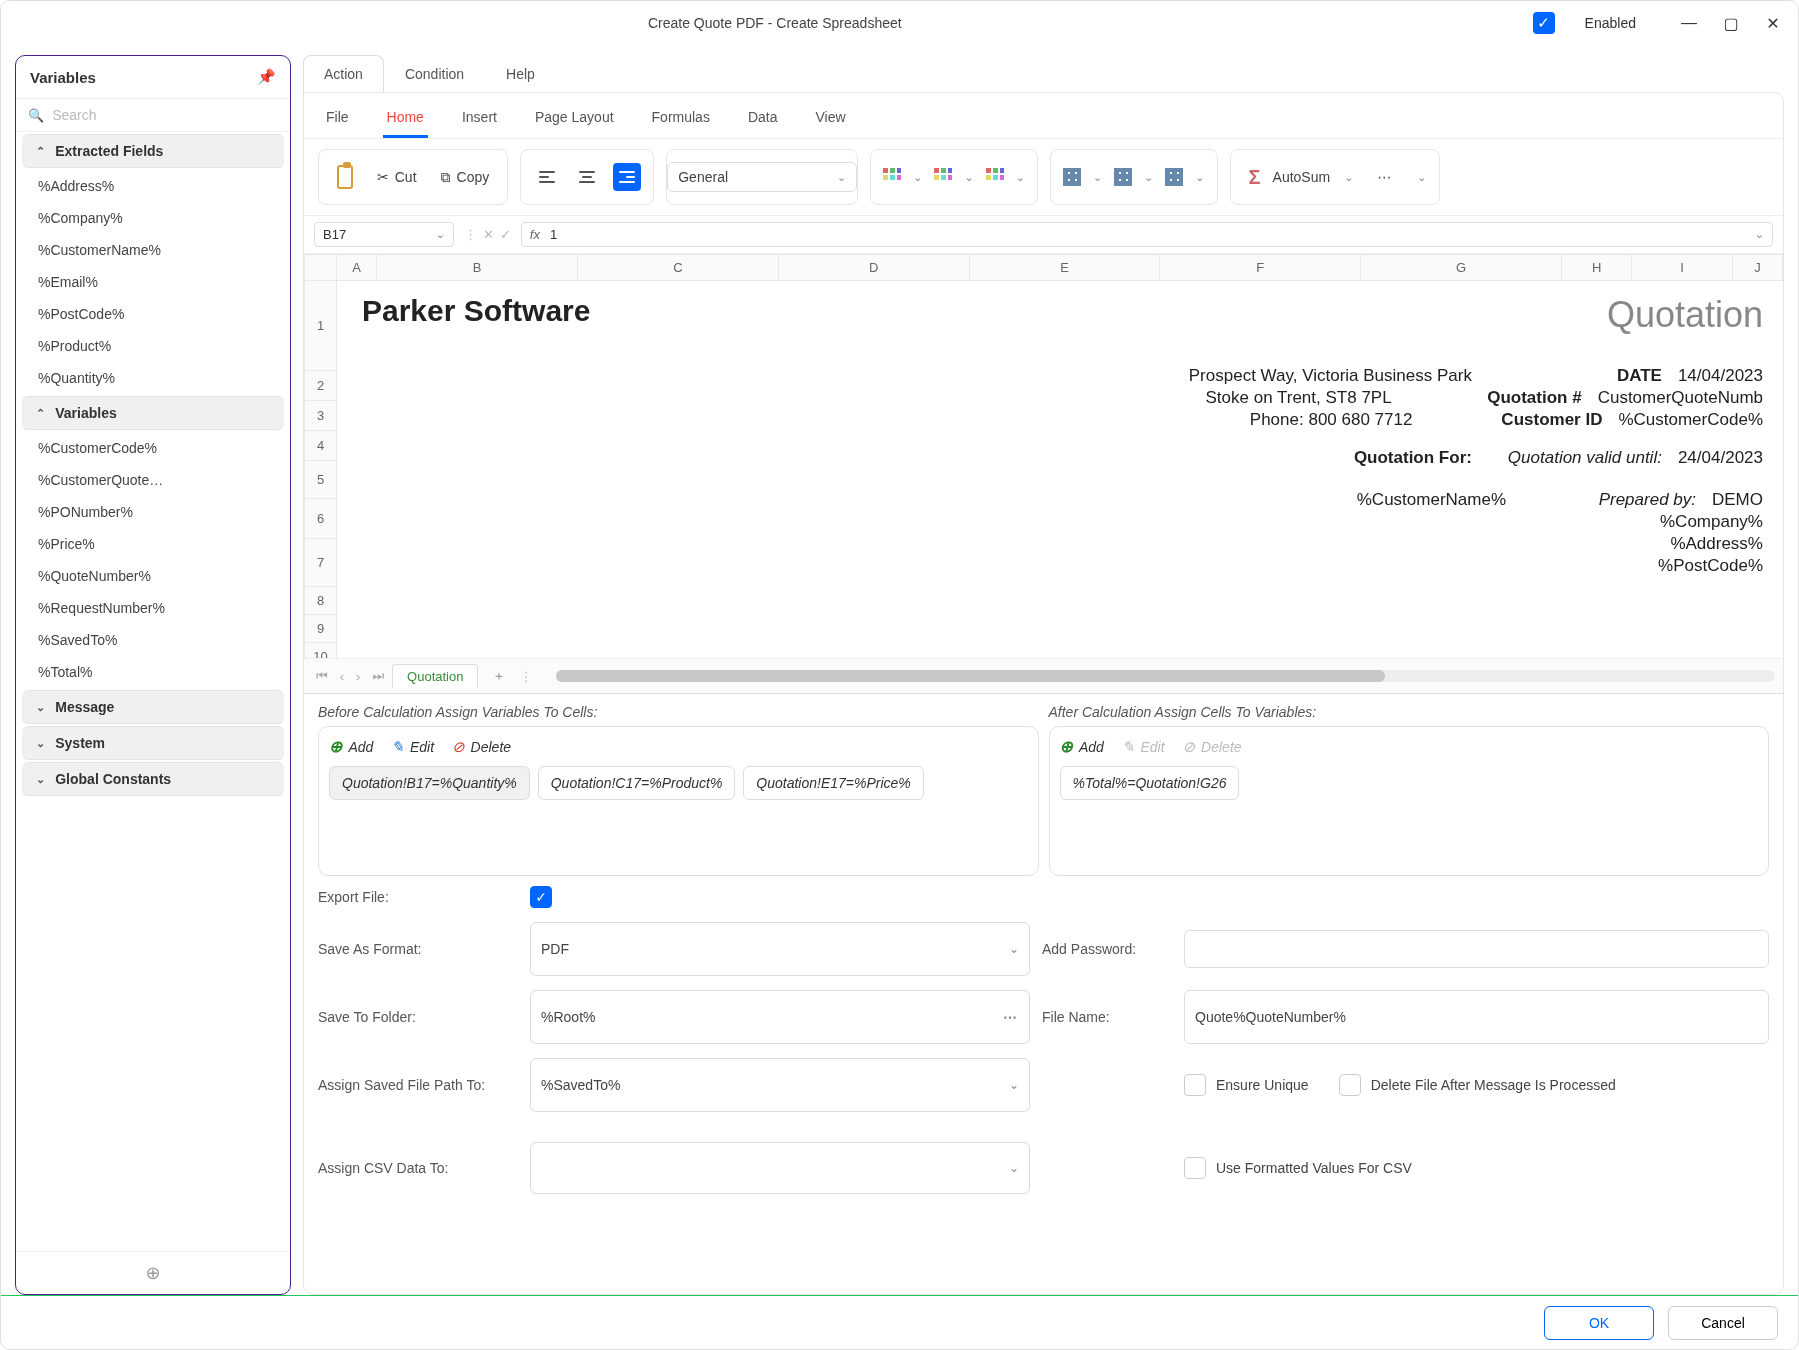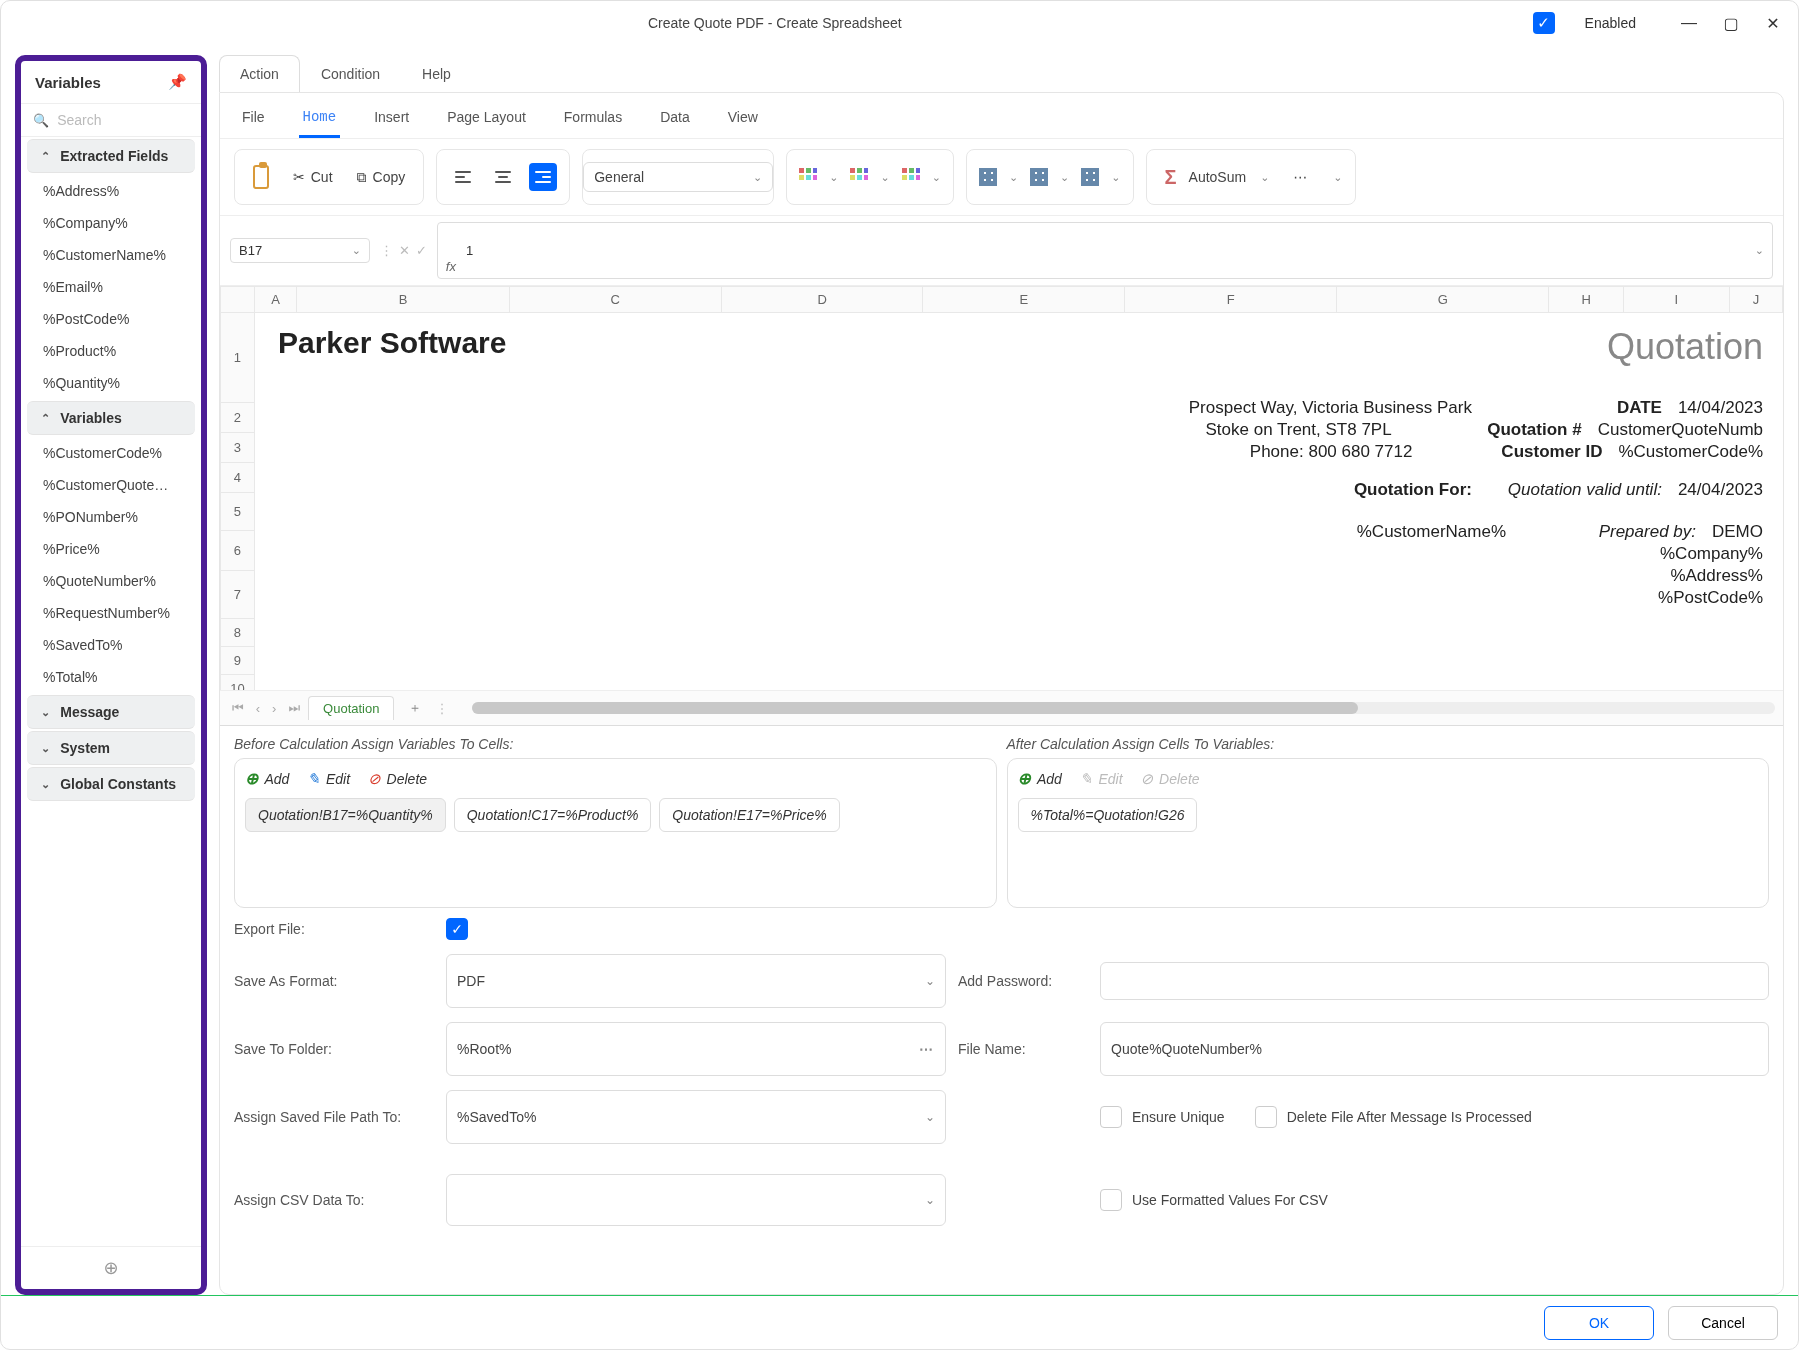--- a/index.html
+++ b/index.html
@@ -4,39 +4,39 @@
 <style>
   * { box-sizing: border-box; margin: 0; padding: 0; }
   body { font-family: "Segoe UI", Arial, sans-serif; font-size: 13px; background:#fff; color:#333; width:1799px; height:1350px; overflow:hidden; border:1px solid #e0e0e0; border-radius:10px; }
   .titlebar { display:flex; align-items:center; height:44px; padding:0 16px;justify-content:flex-end; }
   .titlebar .title { flex:1; text-align:center; font-size:14px; color:#444; }
   .titlebar .controls { display:flex; align-items:center; gap:24px; }
   .titlebar .enabled-box { width:22px; height:22px; background:#0066ff; border-radius:4px; display:inline-flex; align-items:center; justify-content:center; color:#fff; font-size:15px; margin-right:6px; }
   .titlebar .enabled-label { font-size:14px; margin-right:20px; }
   .winbtn { width:18px; height:18px; display:inline-flex; align-items:center; justify-content:center; color:#333; font-size:16px; cursor:default; }
   .body { display:flex; height:calc(100% - 44px - 54px); padding:10px 14px 0 14px; gap:12px; }
-  .sidebar { width:192px; border:6px solid #4c1d95; border-radius:10px; background:#fff; display:flex; flex-direction:column; overflow:hidden; }
+  .sidebar { width:276px; border:1px solid #4c1d95; border-radius:10px; background:#fff; display:flex; flex-direction:column; overflow:hidden; }
   .sidebar-header { display:flex; align-items:center; justify-content:space-between; padding:12px 14px; font-size:15px; font-weight:600; border-bottom:1px solid #eee; }
   .pin { color:#888; font-size:15px; }
   .search-wrap { display:flex; align-items:center; padding:8px 12px; border-bottom:1px solid #eee; color:#aaa; }
   .search-wrap input { border:none; outline:none; flex:1; font-size:14px; margin-left:8px; color:#333; }
   .search-wrap input::placeholder { color:#bbb; }
   .var-list { flex:1; overflow:auto; }
   .group-header { display:flex; align-items:center; gap:10px; background:#eef0f1; padding:8px 14px; font-weight:600; font-size:14px; border-top:1px solid #e4e4e4; border-bottom:1px solid #e4e4e4; cursor:pointer; margin:2px 6px; border-radius:6px;}
   .chev { color:#555; font-size:11px; }
   .var-item { padding:8px 22px; font-size:14px; color:#444; }
   .sidebar-footer { border-top:1px solid #eee; padding:10px; display:flex; justify-content:center; color:#999; font-size:18px; }
   .main { flex:1; display:flex; flex-direction:column; min-width:0; }
   .tabs { display:flex; gap:0; margin-bottom:0;}
   .tab { padding:10px 20px 10px 20px; font-size:14px; color:#555; border:1px solid transparent; border-bottom:none; border-radius:8px 8px 0 0; }
   .tab.active { border-color:#ddd; background:#fff; font-weight:400; }
   .panel { flex:1; border:1px solid #e5e5e5; border-radius:0 10px 10px 10px; display:flex; flex-direction:column; overflow:hidden; }
   .ribbon-tabs { display:flex; gap:30px; padding:10px 18px 0 18px; font-size:14px; border-bottom:1px solid #eee;}
   .ribbon-tabs .rtab { padding:6px 4px 10px 4px; color:#555; cursor:pointer; }
-  .ribbon-tabs .rtab.active { color:#3b82f6; border-bottom:3px solid #0066ff;font-family:Liberation Mono, monospace; }
+  .ribbon-tabs .rtab.active { color:#ef4444; border-bottom:3px solid #0066ff; }
   .ribbon { display:flex; align-items:center; gap:12px; padding:10px 14px; border-bottom:1px solid #eee; flex-wrap:nowrap;}
   .rgroup { display:flex; align-items:center; gap:12px; padding:6px 12px; border:1px solid #e6e6e6; border-radius:8px; height:56px; }
   .rbtn { display:flex; align-items:center; gap:6px; font-size:14px; color:#444; padding:4px 6px; border-radius:4px; }
   .rbtn.iconbox { width:28px; height:28px; justify-content:center; }
   .rbtn.primary { background:#0066ff; color:#fff; }
   .combo { display:flex; align-items:center; justify-content:space-between; border:1px solid #ddd; border-radius:6px; padding:6px 10px; min-width:190px; font-size:14px; color:#444; background:#fff; }
   .down { color:#888; font-size:11px; margin-left:8px; }
   .gridbtn { width:18px; height:18px; display:inline-block; background:
     linear-gradient(#d66 0 0) 0 0/5px 5px no-repeat,
     linear-gradient(#6b6 0 0) 7px 0/5px 5px no-repeat,
@@ -46,21 +46,21 @@
     linear-gradient(#d6d 0 0) 14px 7px/5px 5px no-repeat;
   }
   .gridbtn2 { width:18px;height:18px;display:inline-block; background:
     repeating-linear-gradient(90deg,#68a 0 5px,transparent 5px 7px),
     repeating-linear-gradient(0deg,#68a 0 5px,transparent 5px 7px);
   }
   .gridwrap{display:flex;align-items:center;gap:4px;}
   .sheet-controls { display:flex; align-items:center; gap:10px; padding:6px 10px; border-bottom:1px solid #eee; }
   .namebox { border:1px solid #ddd; border-radius:4px; padding:4px 8px; width:140px; display:flex; align-items:center; justify-content:space-between; font-size:13px;}
   .fxbar { flex:1; display:flex; align-items:center; border:1px solid #ddd; border-radius:4px; padding:4px 8px; font-size:13px;}
-  .fx { font-style:italic; color:#666; margin-right:10px;margin-top:32px; }
+  .fx { font-style:italic; color:#666; margin-right:10px; }
   .fxcontrols { display:flex; align-items:center; gap:6px; color:#bbb; }
   .sheet-area { flex:0 0 440px; overflow:hidden; display:flex; flex-direction:column; border-bottom:1px solid #ddd;}
   .grid-scroll { flex:1; overflow:hidden; position:relative; }
   table.grid { border-collapse:collapse; width:100%; font-size:13px; }
   table.grid th, table.grid td { border:1px solid #e8e8e8; }
   table.grid th { background:#fafafa; color:#666; font-weight:normal; padding:4px; }
   table.grid .colhdr { height:26px; }
   table.grid .rowhdr { width:32px; text-align:center; background:#fafafa; color:#666; }
   .spreadsheet-content { position:absolute; left:38px; top:30px; right:0; padding:10px 20px; }
   .company-name { font-size:30px; font-weight:700; color:#222; }

